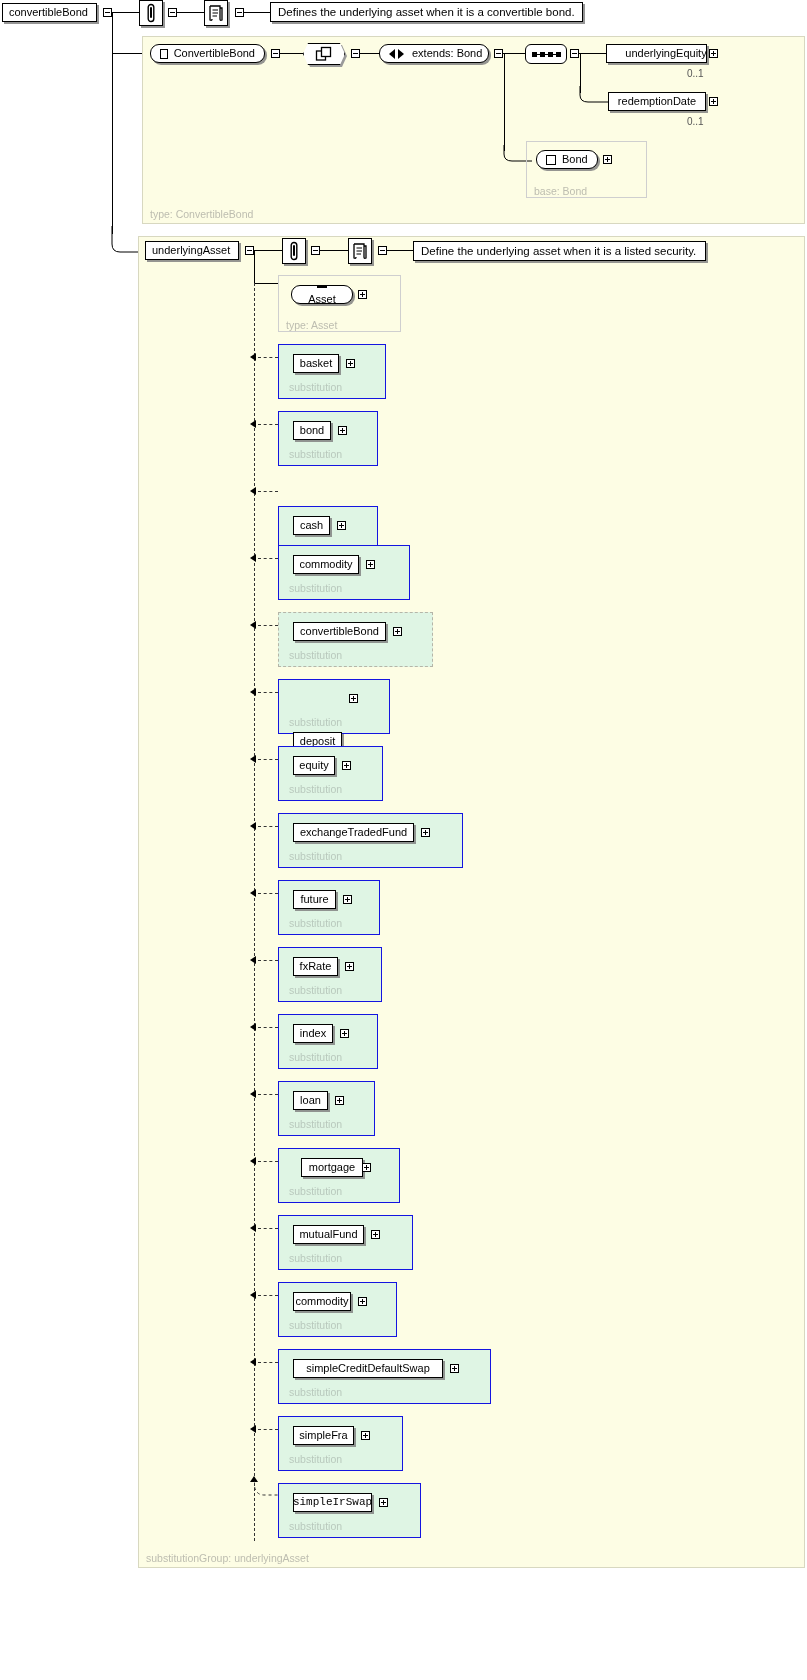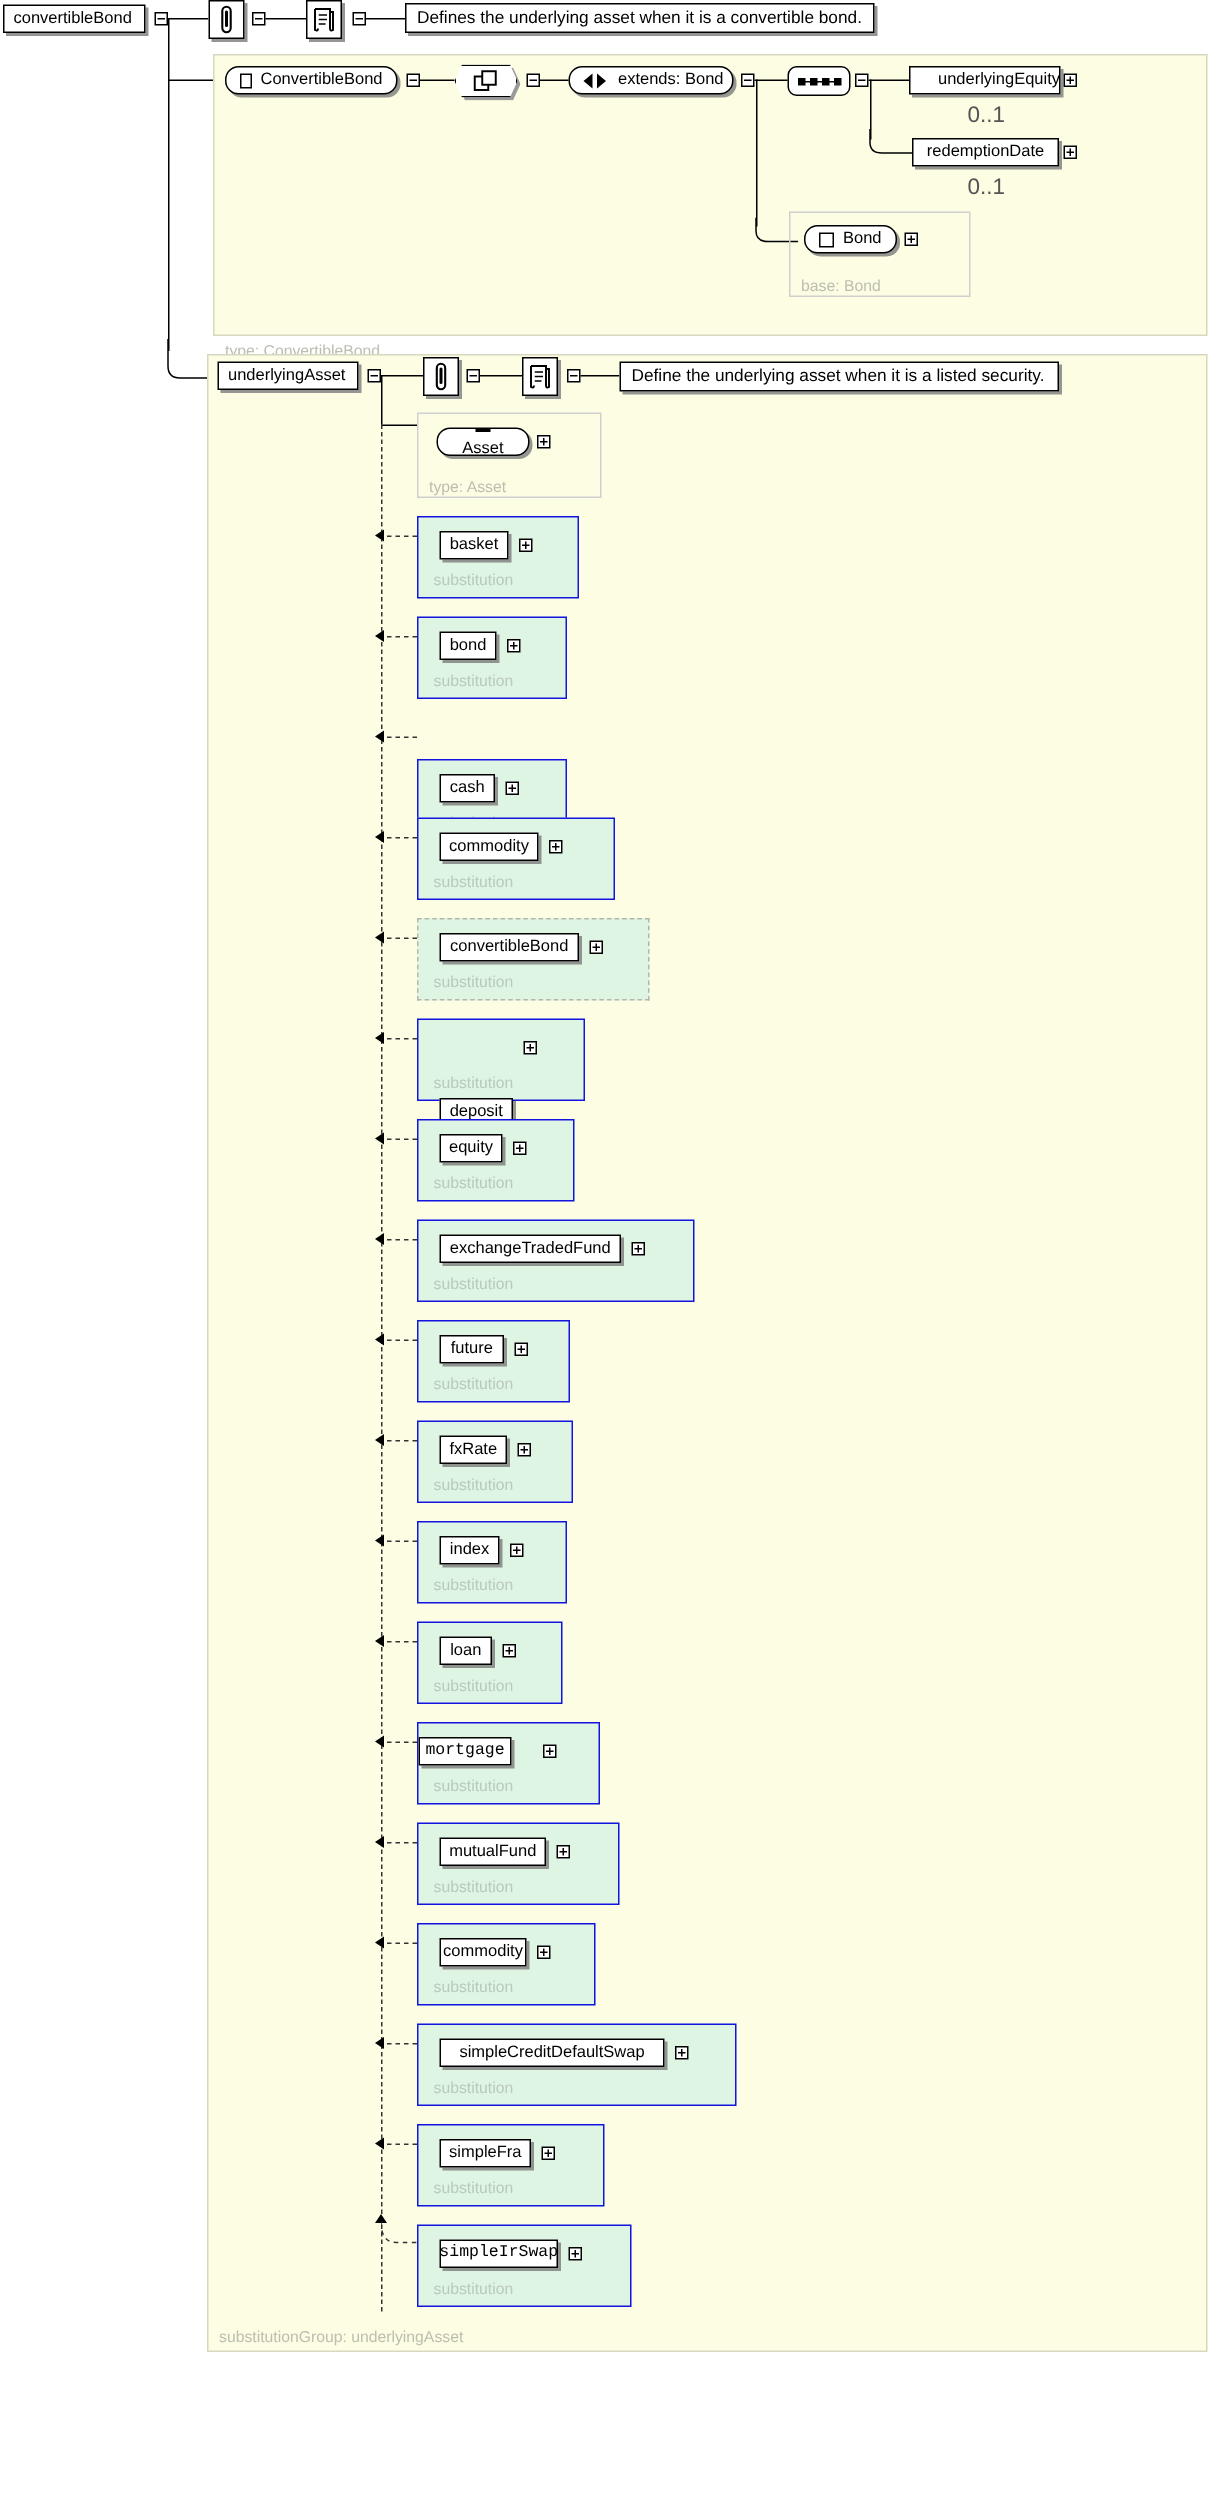--- a/index.html
+++ b/index.html
@@ -51,21 +51,21 @@
   
   .yellowbox{
     position:absolute;background:#fdfde4;border:1px solid #d8d8c0;box-sizing:border-box;
   }
   .greybox{
     position:absolute;background:transparent;border:1px solid #cfcfcf;box-sizing:border-box;
   }
   .ghostlabel{
     position:absolute;color:#bdbdb0;font-size:10.5px;white-space:nowrap;
   }
-  .mult{position:absolute;color:#555;font-size:15px;}
+  .mult{position:absolute;color:#555;font-size:10px;margin-left:42px;}
 
   
   .subcard{
     position:absolute;background:#dff5e4;border:1.5px solid #1414e0;box-sizing:border-box;
   }
   .subcard.ghost{background:#dff5e4;border:1px dashed #b5b5a8;}
   .subcard .sublabel{
     position:absolute;left:10px;bottom:5px;color:#b9c9bd;font-size:10.5px;
   }
   .subcard.ghost .sublabel{color:#b9c9bd;}
@@ -149,21 +149,21 @@
 </div>
 
 <div class="vl" style="left:112px;top:12px;height:222px;"></div>
 <div class="hl" style="left:112px;top:53px;width:30px;"></div>
 
 <svg class="abs" style="left:106px;top:226px;" width="46" height="32">
   <path d="M6 0 L6 18 Q6 26 14 26 L46 26" fill="none" stroke="#000" stroke-width="1"></path>
 </svg>
 
 <div class="yellowbox" style="left:142px;top:36px;width:663px;height:188px;"></div>
-<div class="ghostlabel" style="left:150px;top:208px;margin-top:20px;">type: ConvertibleBond</div>
+<div class="ghostlabel" style="left:150px;top:208px;">type: ConvertibleBond</div>
 
 <div class="capsule" style="left:150px;top:44px;width:115px;">
   <span class="sqglyph"></span>
   <span>ConvertibleBond</span>
 </div>
 <div class="tog" style="left:271px;top:49px;"></div>
 <div class="hl" style="left:280px;top:53px;width:23px;"></div>
 
 <div class="hexshadow" style="left:305px;top:45px;"></div>
 <div class="hex" style="left:303px;top:43px;">
@@ -374,21 +374,21 @@
     <div class="subcard" style="left: 278px; top: 1081px; width: 97px; height: 55px;">
       <div class="elbox" style="left: 14px; top: 9px; width: 35px;">
         <span>loan</span>
       </div>
       <div class="tog plus" style="left: 56px; top: 14px;"></div>
       <div class="sublabel">substitution</div>
     </div>
     <div class="arrowl" style="left: 250px; top: 1157px;"></div>
     <div class="dashh" style="left: 258px; top: 1161px; width: 20px;"></div>
     <div class="subcard" style="left: 278px; top: 1148px; width: 122px; height: 55px;">
-      <div class="elbox" style="left: 0; top: 9px; width: 62px; font-family: Liberation Mono, monospace;">
+      <div class="elbox" style="left: 22px; top: 9px; width: 62px;">
         <span>mortgage</span>
       </div>
       <div class="tog plus" style="left: 83px; top: 14px;"></div>
       <div class="sublabel">substitution</div>
     </div>
     <div class="arrowl" style="left: 250px; top: 1224px;"></div>
     <div class="dashh" style="left: 258px; top: 1228px; width: 20px;"></div>
     <div class="subcard" style="left: 278px; top: 1215px; width: 135px; height: 55px;">
       <div class="elbox" style="left: 14px; top: 9px; width: 71px;">
         <span>mutualFund</span>

